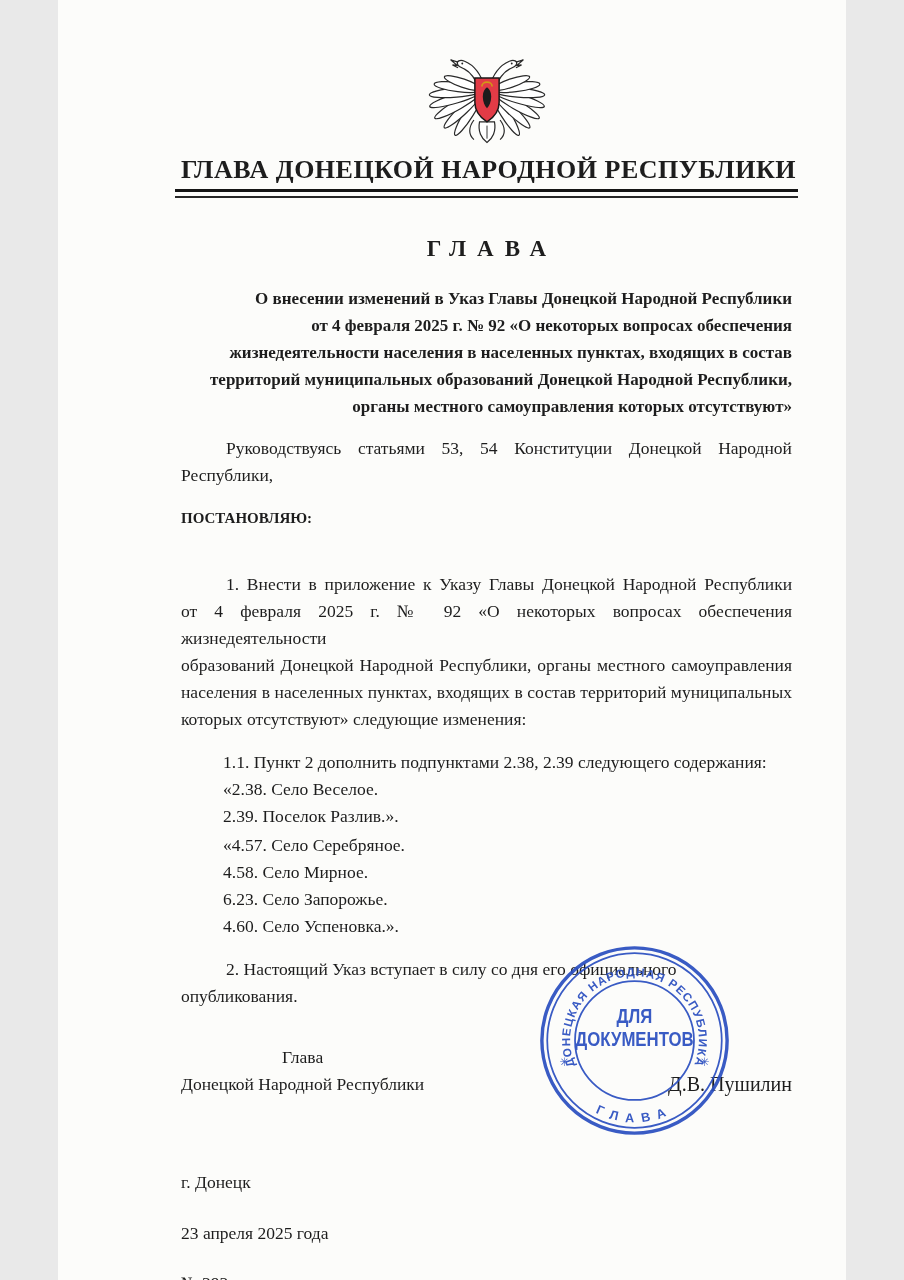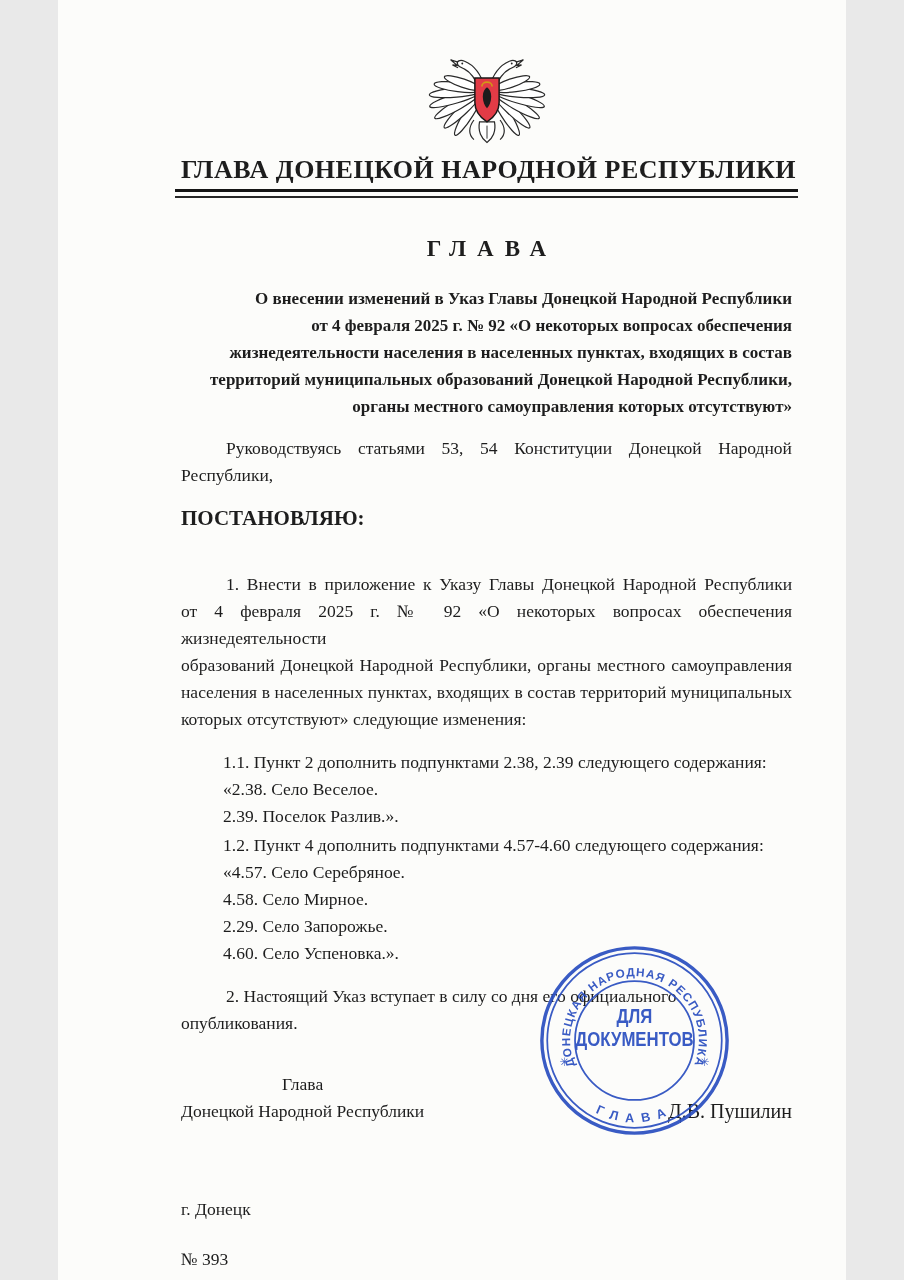--- a/index.html
+++ b/index.html
@@ -26,21 +26,21 @@
   }
   .title { margin-top:22px; font-weight:bold; font-size:19px; }
   .title .line { line-height:27px; text-align:right; font-size:17px; }
 
   .line { font-size:17.5px; line-height:27px; }
   .jlast { text-align:justify; text-align-last:justify; }
   .ind { text-indent:45px; }
   .sub { padding-left:42px; }
 
   .preamble { margin-top:15px; }
-  .resolve { margin-top:16px; font-weight:bold; font-size:21px; line-height:26px; }
+  .resolve { margin-top:16px; font-weight:bold; font-size:15px; line-height:26px; }
   .item1 { margin-top:40px; }
   .sub11 { margin-top:16px; }
   .sub12 { margin-top:2px; }
   .item2 { margin-top:16px; }
 
   .signature {
     margin-top:34px; display:flex; justify-content:space-between; align-items:flex-end;
   }
   .sig-left { display:inline-block; text-align:center; }
   .sig-left .line { line-height:27px; }
@@ -132,40 +132,40 @@
       <div class="line">которых отсутствуют» следующие изменения:</div>
     </div>
 
     <div class="sub11">
       <div class="line sub">1.1. Пункт 2 дополнить подпунктами 2.38, 2.39 следующего содержания:</div>
       <div class="line sub">«2.38. Село Веселое.</div>
       <div class="line sub">2.39. Поселок Разлив.».</div>
     </div>
 
     <div class="sub12">
-      <div class="line sub">1.2. Пункт 4 дополнить подпунктами 4.57-4.60 следующего содержания:</div>
       <div class="line sub">«4.57. Село Серебряное.</div>
       <div class="line sub">4.58. Село Мирное.</div>
-      <div class="line sub">2.29. Село Запорожье.</div>
+      <div class="line sub">6.23. Село Запорожье.</div>
       <div class="line sub">4.60. Село Успеновка.».</div>
     </div>
 
     <div class="item2">
       <div class="line ind">2. Настоящий Указ вступает в силу со дня его официального опубликования.</div>
     </div>
 
     <div class="signature">
       <div class="sig-left">
         <div class="line">Глава</div>
         <div class="line">Донецкой Народной Республики</div>
       </div>
       <div class="sig-right">Д.В. Пушилин</div>
     </div>
 
     <div class="place line">г. Донецк</div>
+    <div class="date line">23 апреля 2025 года</div>
     <div class="number line">№ 393</div>
 
   </div>
 
   <svg class="stamp" viewBox="0 0 200 200" aria-hidden="true">
     <g fill="none" stroke="#2b4fc0">
       <circle cx="100" cy="100" r="95" stroke-width="3.5"></circle>
       <circle cx="100" cy="100" r="89.5" stroke-width="1.8"></circle>
       <circle cx="100" cy="100" r="61" stroke-width="1.8"></circle>
     </g>

